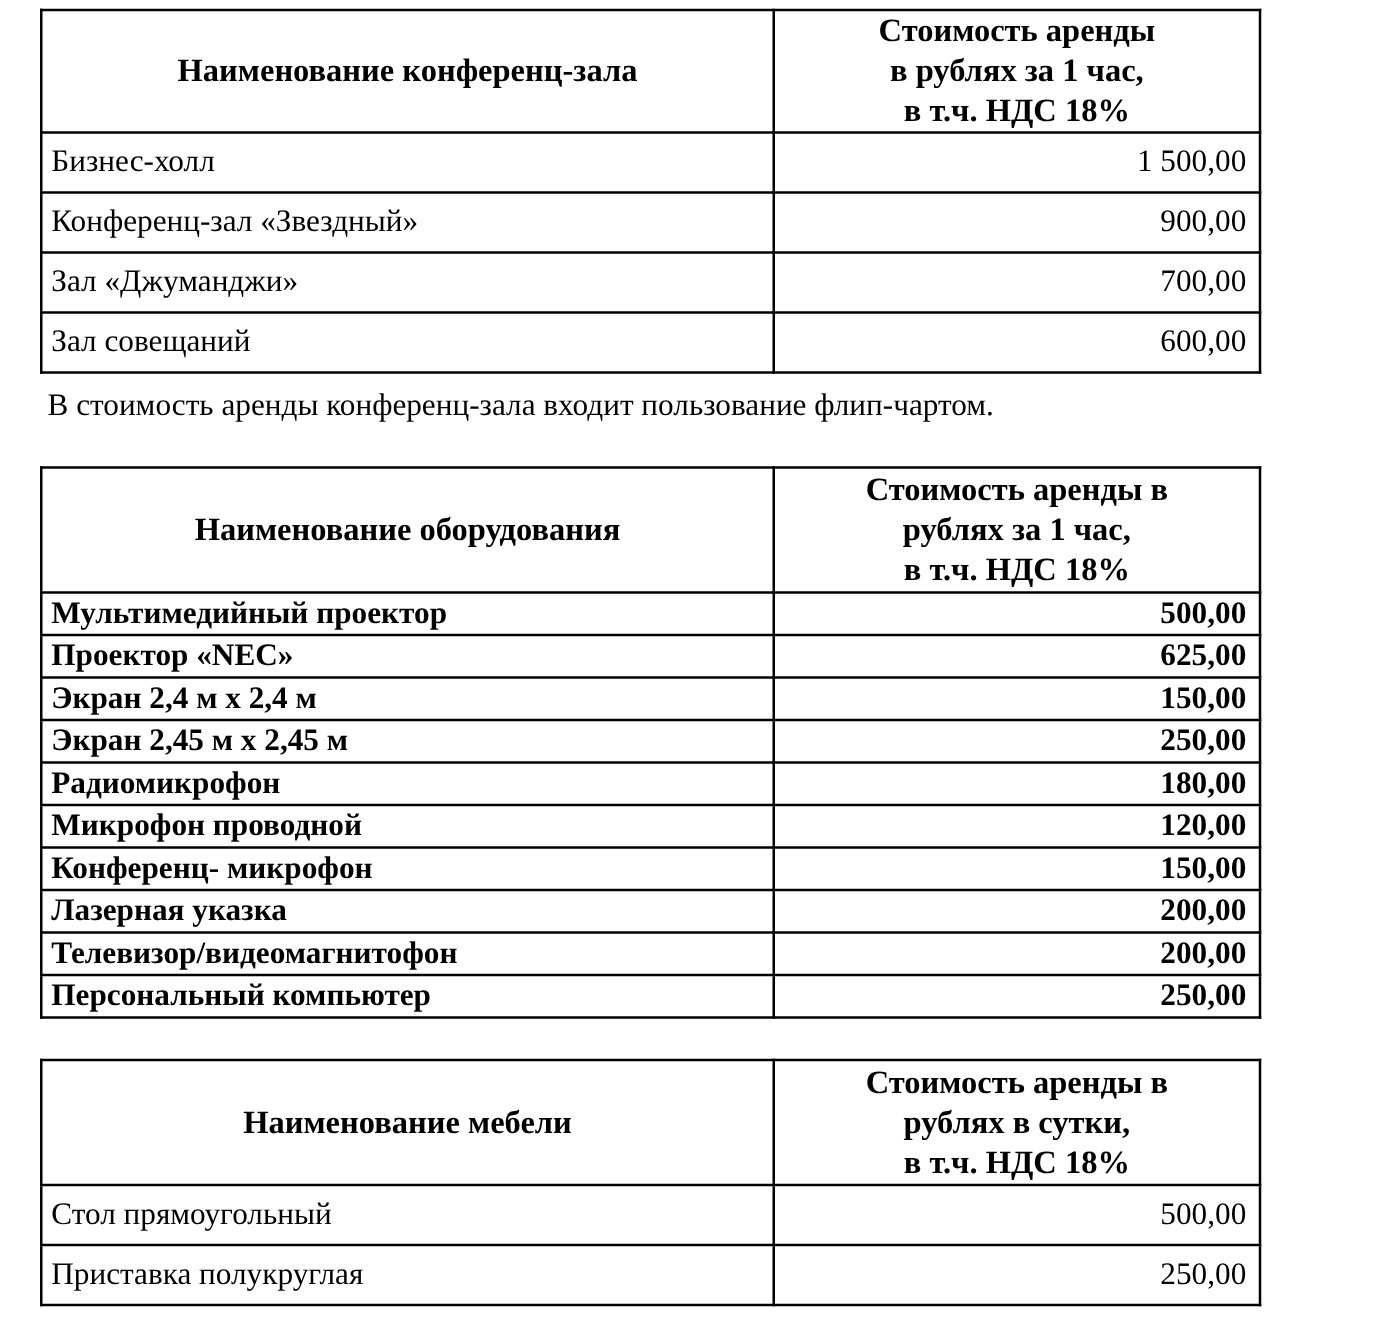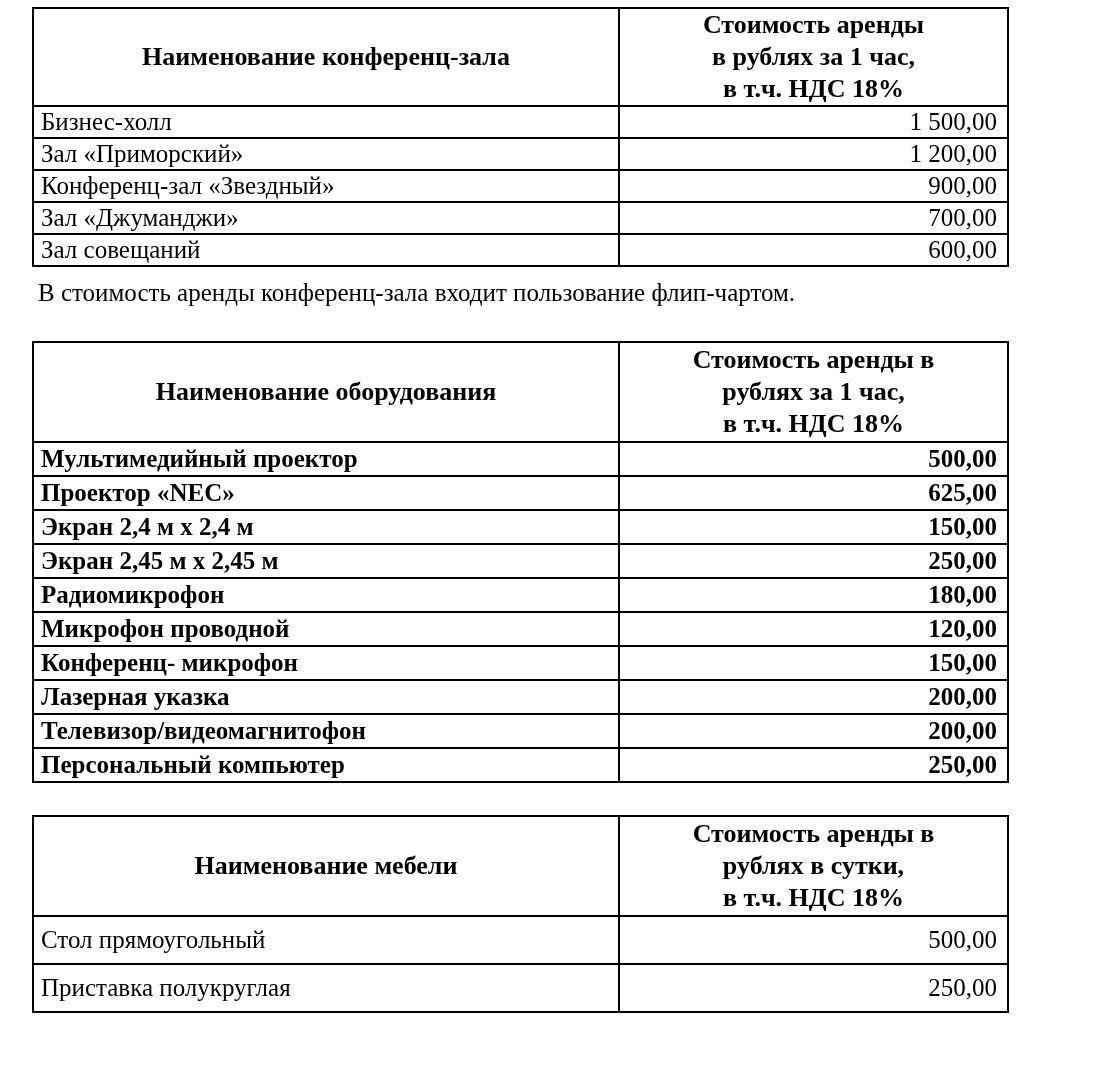--- a/index.html
+++ b/index.html
@@ -34,21 +34,21 @@
     line-height: 32px;
     text-align: center;
     vertical-align: middle;
     white-space: pre-line;
     padding: 0 4px;
     margin-top: 33px;
   }
   .t1 thead tr { height: 97px; }
   .t2 thead tr { height: 100px; }
   .t3 thead tr { height: 100px; }
-  .t1 tbody tr { height: 32px; }
+  .t1 tbody tr { height: 48px; }
   .t2 tbody tr { height: 34px; font-weight: bold; }
   .t3 tbody tr { height: 48px; padding-left: 48px; }
   td.cell-name {
     font-size: 25px;
     text-align: left;
     padding: 0 4px 0 7px;
     vertical-align: middle;
     white-space: nowrap;
   }
   td.cell-price {
@@ -92,24 +92,20 @@
 в рублях за 1 час,
 в т.ч. НДС 18%</th>
       </tr>
     </thead>
     <tbody>
       <tr>
         <td class="cell-name">Бизнес-холл</td>
         <td class="cell-price">1 500,00</td>
       </tr>
       <tr>
-        <td class="cell-name">Зал «Приморский»</td>
-        <td class="cell-price">1 200,00</td>
-      </tr>
-      <tr>
         <td class="cell-name">Конференц-зал «Звездный»</td>
         <td class="cell-price">900,00</td>
       </tr>
       <tr>
         <td class="cell-name">Зал «Джуманджи»</td>
         <td class="cell-price">700,00</td>
       </tr>
       <tr>
         <td class="cell-name">Зал совещаний</td>
         <td class="cell-price">600,00</td>

